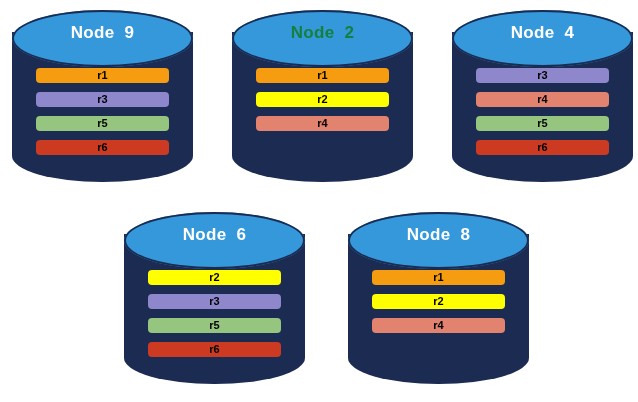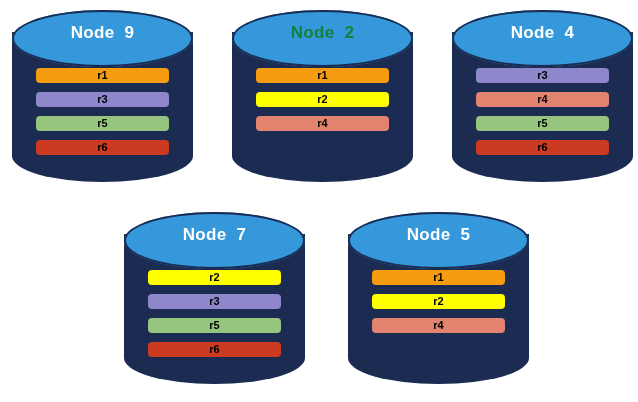--- a/index.html
+++ b/index.html
@@ -120,32 +120,32 @@
         <div class="bar" style="background: rgb(142, 135, 203);">r3</div>
         <div class="bar" style="background: rgb(226, 131, 111);">r4</div>
         <div class="bar" style="background: rgb(149, 197, 126);">r5</div>
         <div class="bar" style="background: rgb(204, 58, 33);">r6</div>
       </div>
     </div>
     <div class="node" style="left: 124px; top: 212px;">
       <div class="node-body" style="background: rgb(27, 43, 82);"></div>
       <div class="node-top" style="background: rgb(52, 152, 219);"></div>
       <div class="node-top-rim"></div>
-      <div class="node-label" style="color: rgb(255, 255, 255);">Node  7</div>
+      <div class="node-label" style="color: rgb(255, 255, 255);">Node  6</div>
       <div class="bars">
         <div class="bar" style="background: rgb(255, 255, 0);">r2</div>
         <div class="bar" style="background: rgb(142, 135, 203);">r3</div>
         <div class="bar" style="background: rgb(149, 197, 126);">r5</div>
         <div class="bar" style="background: rgb(204, 58, 33);">r6</div>
       </div>
     </div>
     <div class="node" style="left: 348px; top: 212px;">
       <div class="node-body" style="background: rgb(27, 43, 82);"></div>
       <div class="node-top" style="background: rgb(52, 152, 219);"></div>
       <div class="node-top-rim"></div>
-      <div class="node-label" style="color: rgb(255, 255, 255);">Node  5</div>
+      <div class="node-label" style="color: rgb(255, 255, 255);">Node  8</div>
       <div class="bars">
         <div class="bar" style="background: rgb(245, 156, 16);">r1</div>
         <div class="bar" style="background: rgb(255, 255, 0);">r2</div>
         <div class="bar" style="background: rgb(226, 131, 111);">r4</div>
       </div>
     </div>
   </div>
 
 </body></html>

